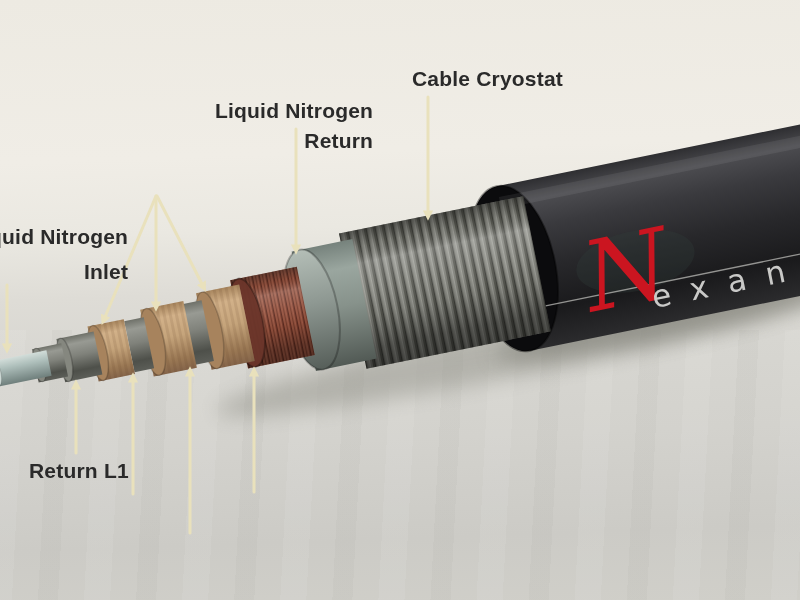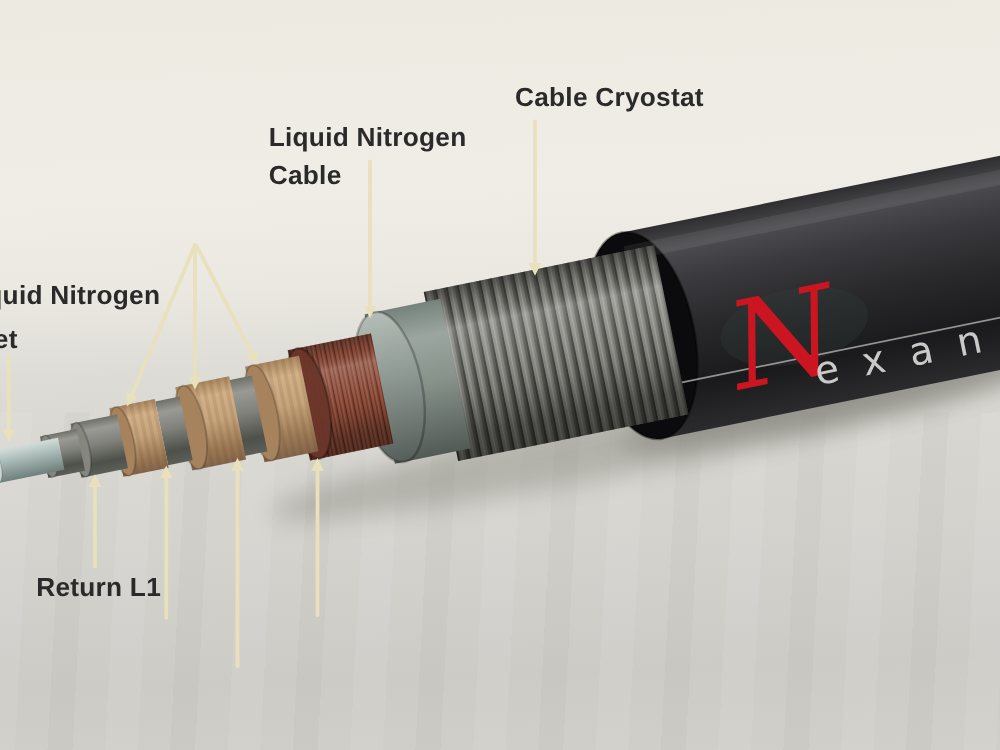--- a/index.html
+++ b/index.html
@@ -24,20 +24,21 @@
   }
   .cable-svg{position:absolute;left:0;top:0;}
   .lbl{
     position:absolute;
     font-weight:700;
     font-size:21px;
     line-height:30px;
     color:#2a2a2a;
     white-space:nowrap;
     letter-spacing:0.2px;
+    text-align:right;
   }
   .lbl.tight{line-height:35px;}
 </style>
 </head>
 <body>
 
 <div class="stage">
   <div class="floor-streaks"></div>
 
   <svg class="cable-svg" width="800" height="600" viewBox="0 0 800 600">
@@ -197,21 +198,21 @@
       <path d="M133,494 L133,381" marker-end="url(#ah)"></path>
       <path d="M190,533 L190,375" marker-end="url(#ah)"></path>
       <path d="M254,492 L254,375" marker-end="url(#ah)"></path>
     </g>
   </svg>
 
   <div class="lbl" style="left:412px;top:64px">Cable Cryostat</div>
 
   <div class="lbl" style="left:215px;top:96px">
     <div>Liquid Nitrogen</div>
-    <div>Cable</div>
+    <div>Return</div>
   </div>
 
 
   <div class="lbl tight" style="left:-30px;top:219px">
     <div>Liquid Nitrogen</div>
     <div>Inlet</div>
   </div>
 
   <div class="lbl" style="left:29px;top:456px">Return L1</div>
 

